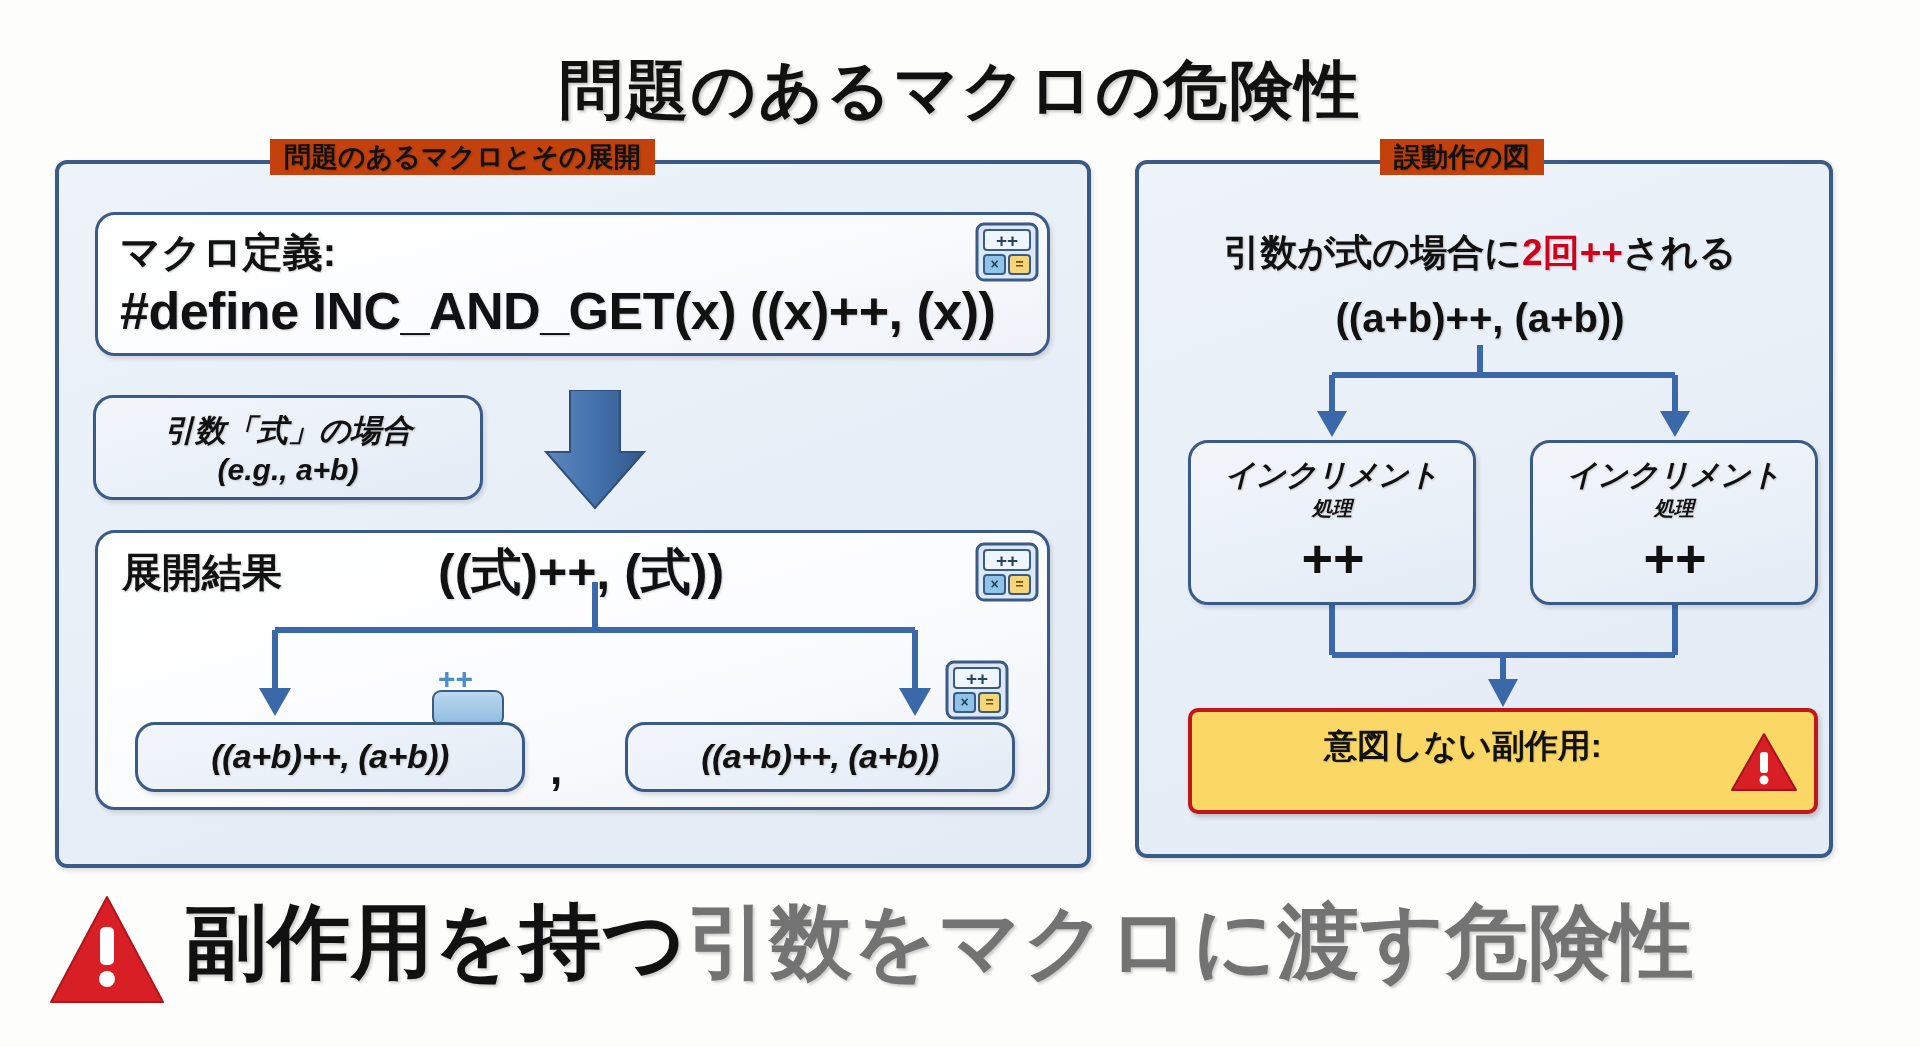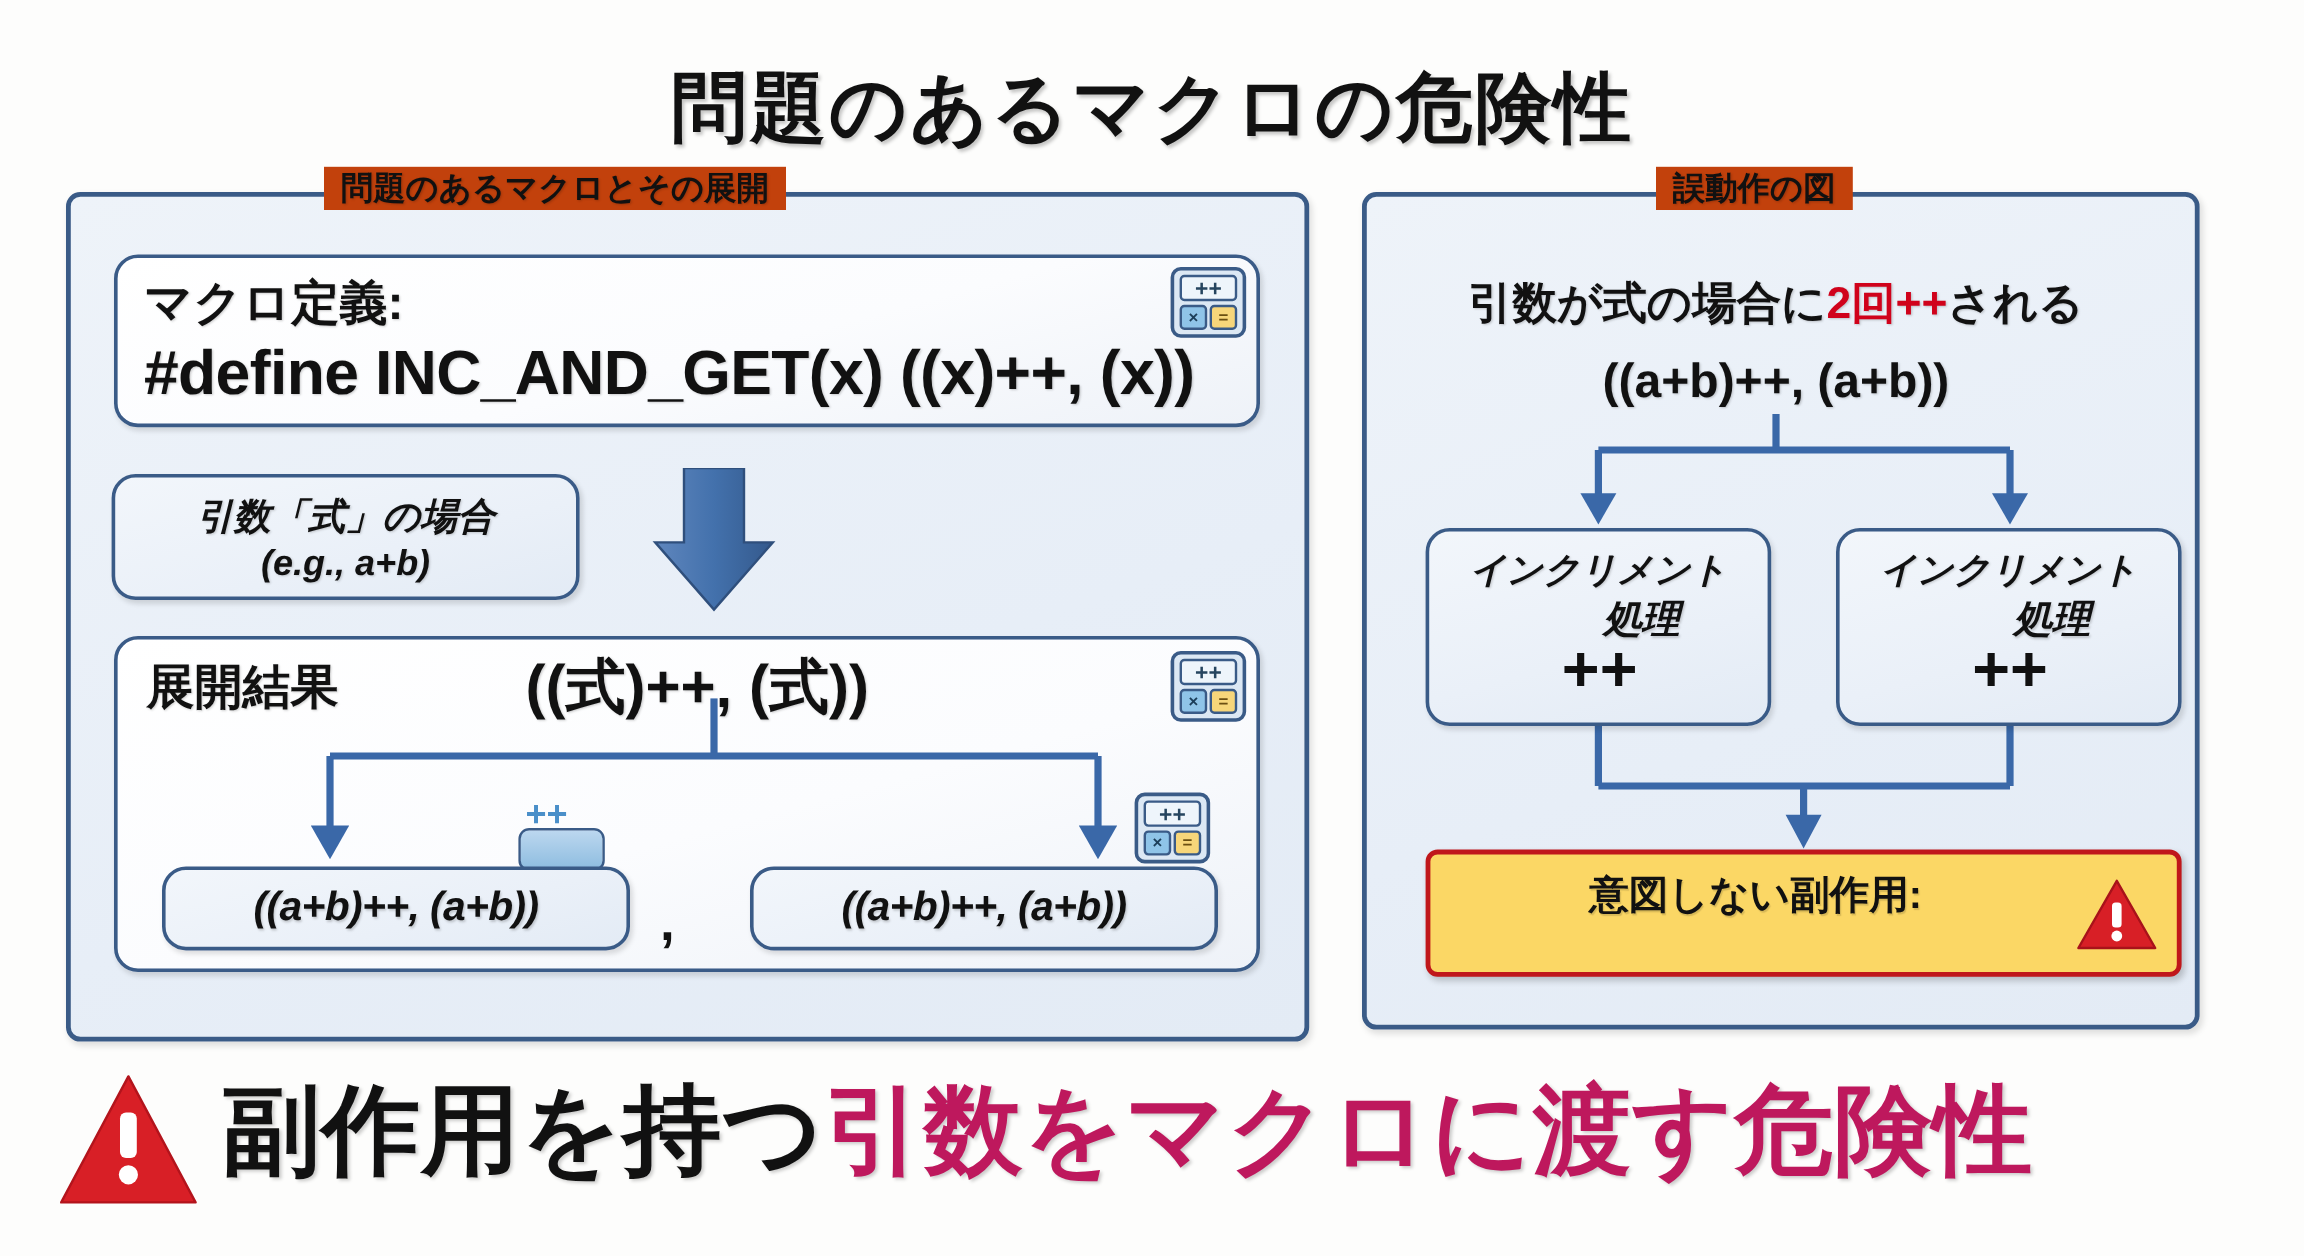--- a/index.html
+++ b/index.html
@@ -132,23 +132,22 @@
   }
   #inc-box-1{left:1188px;top:440px;width:288px;height:165px;}
   #inc-box-2{left:1530px;top:440px;width:288px;height:165px;}
   .inc-t1{
     position:absolute;left:0;top:12px;width:100%;
     text-align:center;font-size:30px;font-weight:bold;color:#111;
     text-shadow:1px 1px 2px rgba(0,0,0,.18);
   }
   .inc-t2{
     position:absolute;left:0;top:52px;width:100%;
-    text-align:center;font-size:32px;font-weight:bold;color:#111;
-    text-shadow:1px 1px 2px rgba(0,0,0,.18);
-    padding-left:36px;
+    text-align:center;font-size:20px;font-weight:bold;color:#111;
+    text-shadow:1px 1px 2px rgba(0,0,0,.18);
   }
   .inc-t3{
     position:absolute;left:0;top:88px;width:100%;
     text-align:center;font-size:54px;font-weight:bold;color:#111;
     line-height:1;
   }
   #right-arrows{position:absolute;left:1135px;top:345px;width:690px;height:380px;}
 
   
   #warn-box{
@@ -175,21 +174,21 @@
   #bottom-banner{
     position:absolute;left:0;top:880px;width:1920px;height:150px;
   }
   #banner-tri{position:absolute;left:48px;top:14px;width:118px;height:112px;}
   #banner-text{
     position:absolute;left:185px;top:8px;
     font-size:82px;font-weight:bold;color:#111;
     letter-spacing:1px;white-space:nowrap;
     text-shadow:2px 2px 3px rgba(0,0,0,.2);
   }
-  #banner-text .red{color:#be185d;}
+  #banner-text .red{color:#737373;}
 
   
   .calc-icon{position:absolute;width:64px;height:60px;}
   #calc-1{left:975px;top:222px;}
   #calc-2{left:975px;top:542px;}
   #calc-3{left:945px;top:660px;}
   
   #pill-ic{
     position:absolute;left:432px;top:690px;width:68px;height:32px;
     border:2px solid #3a5b87;border-radius:9px;

